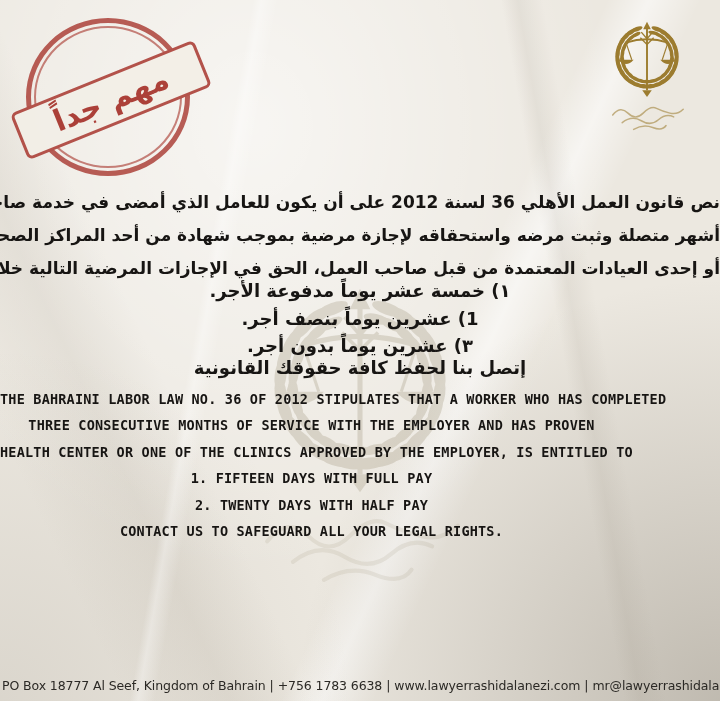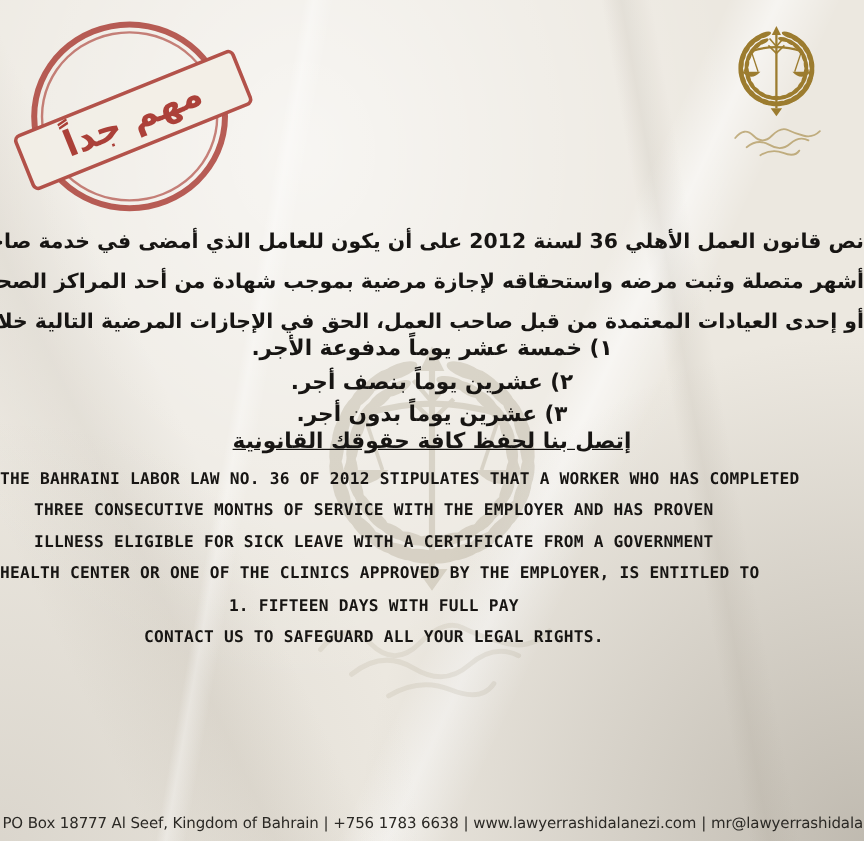--- a/index.html
+++ b/index.html
@@ -32,21 +32,21 @@
   .stamp .banner span{font-size:30px; font-weight:bold; color:#a6322a; direction:rtl; line-height:1;}
   
   .logo{position:absolute; right:25px; top:14px; width:96px; height:122px; color:#9c7c2f;}
   .watermark{position:absolute; left:205px; top:268px; width:310px; height:330px; color:#7d6f4e; opacity:0.20; pointer-events:none;}
   
   .ar{direction:rtl; text-align:center; font-weight:bold;}
   .ar-para{position:absolute; left:0; top:186px; width:720px; font-size:17px; line-height:33px;}
   .ar-para div{white-space:nowrap;}
   .ar-list{position:absolute; left:0; top:277px; width:720px; font-size:18px; line-height:27.5px;}
   .ar-list div{white-space:nowrap;}
-  .ar-cta{position:absolute; left:0; top:357px; width:720px; font-size:18px; white-space:nowrap;text-decoration:underline;}
+  .ar-cta{position:absolute; left:0; top:357px; width:720px; font-size:18px; white-space:nowrap;}
   
   .en{position:absolute; left:0; top:386px; width:623px; text-align:center;
       font-family:"DejaVu Sans Mono", monospace; font-weight:bold;
       font-size:13.5px; line-height:26.4px; letter-spacing:0.2px;}
   .en div{white-space:nowrap;}
   
   .footer{position:absolute; left:0; top:678px; width:720px; text-align:center;
       font-size:12.5px; color:#2b2925; letter-spacing:-0.1px; white-space:nowrap;}
   .footer span{padding:0 2px;text-align:right;}
 </style>
@@ -153,31 +153,31 @@
   </svg>
 
   <div class="ar ar-para">
     <div>نص قانون العمل الأهلي 36 لسنة 2012 على أن يكون للعامل الذي أمضى في خدمة صاحب العمل ثلاثة</div>
     <div>أشهر متصلة وثبت مرضه واستحقاقه لإجازة مرضية بموجب شهادة من أحد المراكز الصحية الحكومية</div>
     <div>أو إحدى العيادات المعتمدة من قبل صاحب العمل، الحق في الإجازات المرضية التالية خلال السنة الواحدة:</div>
   </div>
 
   <div class="ar ar-list">
     <div>١)   خمسة عشر يوماً مدفوعة الأجر.</div>
-    <div>٢)   عشرين يوماً بنصف أجر.</div>
+    <div>1)   عشرين يوماً بنصف أجر.</div>
     <div>٣)   عشرين يوماً بدون أجر.</div>
   </div>
 
   <div class="ar ar-cta">إتصل بنا لحفظ كافة حقوقك القانونية</div>
 
   <div class="en">
     <div>THE BAHRAINI LABOR LAW NO. 36 OF 2012 STIPULATES THAT A WORKER WHO HAS COMPLETED</div>
     <div>THREE CONSECUTIVE MONTHS OF SERVICE WITH THE EMPLOYER AND HAS PROVEN</div>
-    <div>ILLNESS ELIGIBLE FOR SICK LEAVE WITH A CERTIFICATE FROM A GOVERNMENT</div>
     <div>HEALTH CENTER OR ONE OF THE CLINICS APPROVED BY THE EMPLOYER, IS ENTITLED TO</div>
     <div>1. FIFTEEN DAYS WITH FULL PAY</div>
+    <div>2. TWENTY DAYS WITH HALF PAY</div>
     <div>CONTACT US TO SAFEGUARD ALL YOUR LEGAL RIGHTS.</div>
   </div>
 
   <div class="footer">
     <span>PO Box 18777 Al Seef, Kingdom of Bahrain</span><span>|</span><span>+756 1783 6638</span><span>|</span><span>www.lawyerrashidalanezi.com</span><span>|</span><span>mr@lawyerrashidalanezi.com</span>
   </div>
 </div>
 
 </body></html>

